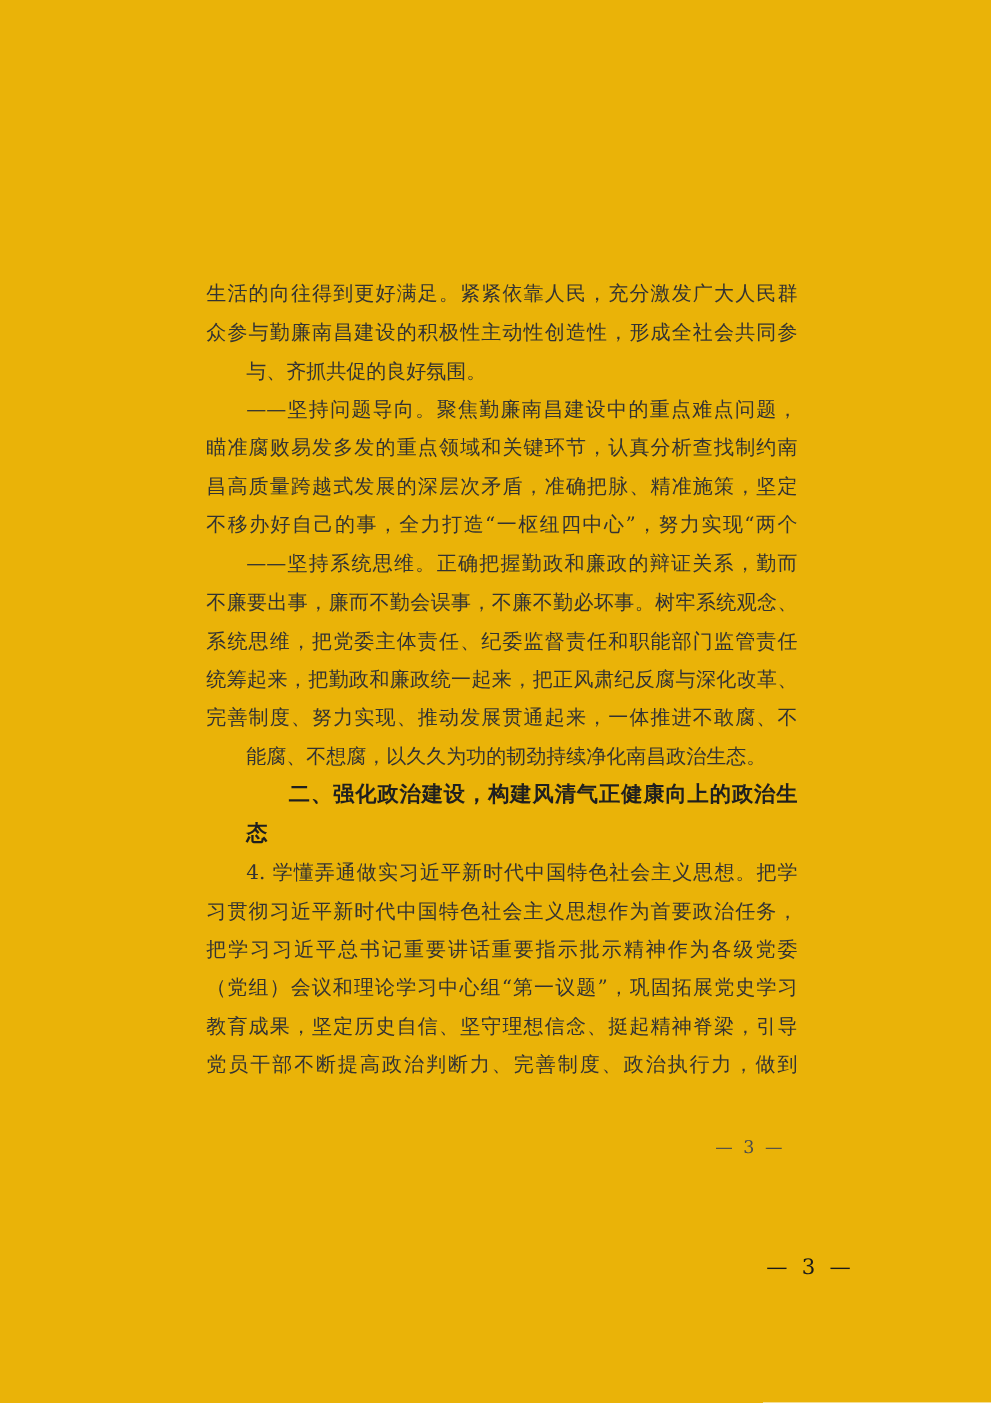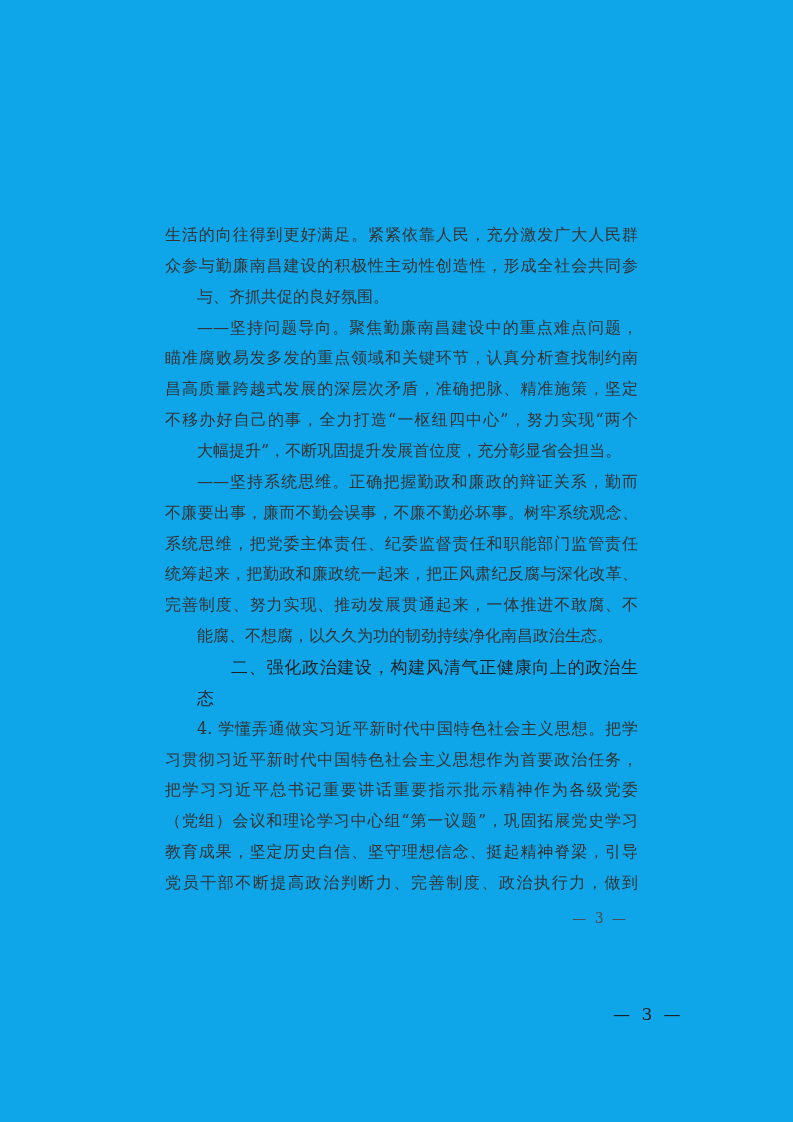--- a/index.html
+++ b/index.html
@@ -11,21 +11,21 @@
     width: 793px;
     height: 1122px;
     position: relative;
     font-family: "DejaVu Serif", "Liberation Serif", serif;
   }
   .page {
     position: absolute;
     left: 0; top: 0;
     width: 793px;
     height: 1122px;
-    background: #0ea5e9;
+    background: #eab308;
     overflow: hidden;
   }
   .doc-body {
     position: absolute;
     left: 165px;
     top: 220px;
     width: 473px;
   }
   .paragraph { margin: 0; padding: 0; }
   .line {
@@ -33,21 +33,21 @@
     line-height: 30.86px;
     color: #333333;
     text-align: justify;
     text-align-last: justify;
     white-space: normal;
   }
   .line.last { text-align-last: left; margin-left: 32px; }
   .line.indent { text-indent: 2em; }
   .paragraph.heading .line {
     font-family: "DejaVu Sans", "Liberation Sans", sans-serif;
-    font-weight: 400;
+    font-weight: 700;
     font-size: 17px;
     color: #1f1f1f;
   }
   .inner-page-num {
     position: absolute;
     left: 165px;
     top: 910px;
     width: 473px;
     box-sizing: border-box;
     padding-right: 10px;
@@ -74,21 +74,20 @@
       <div class="paragraph body">
         <div class="line">生活的向往得到更好满足。紧紧依靠人民，充分激发广大人民群</div>
         <div class="line">众参与勤廉南昌建设的积极性主动性创造性，形成全社会共同参</div>
         <div class="line last">与、齐抓共促的良好氛围。</div>
       </div>
       <div class="paragraph body">
         <div class="line indent">——坚持问题导向。聚焦勤廉南昌建设中的重点难点问题，</div>
         <div class="line">瞄准腐败易发多发的重点领域和关键环节，认真分析查找制约南</div>
         <div class="line">昌高质量跨越式发展的深层次矛盾，准确把脉、精准施策，坚定</div>
         <div class="line">不移办好自己的事，全力打造“一枢纽四中心”，努力实现“两个</div>
-        <div class="line last">大幅提升”，不断巩固提升发展首位度，充分彰显省会担当。</div>
       </div>
       <div class="paragraph body">
         <div class="line indent">——坚持系统思维。正确把握勤政和廉政的辩证关系，勤而</div>
         <div class="line">不廉要出事，廉而不勤会误事，不廉不勤必坏事。树牢系统观念、</div>
         <div class="line">系统思维，把党委主体责任、纪委监督责任和职能部门监管责任</div>
         <div class="line">统筹起来，把勤政和廉政统一起来，把正风肃纪反腐与深化改革、</div>
         <div class="line">完善制度、努力实现、推动发展贯通起来，一体推进不敢腐、不</div>
         <div class="line last">能腐、不想腐，以久久为功的韧劲持续净化南昌政治生态。</div>
       </div>
       <div class="paragraph heading">

